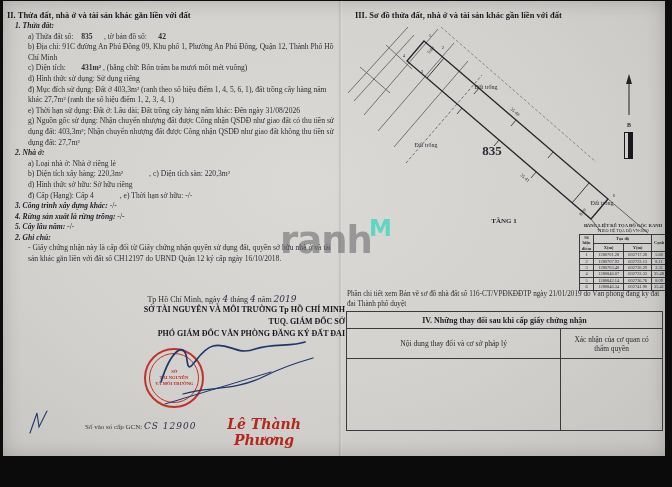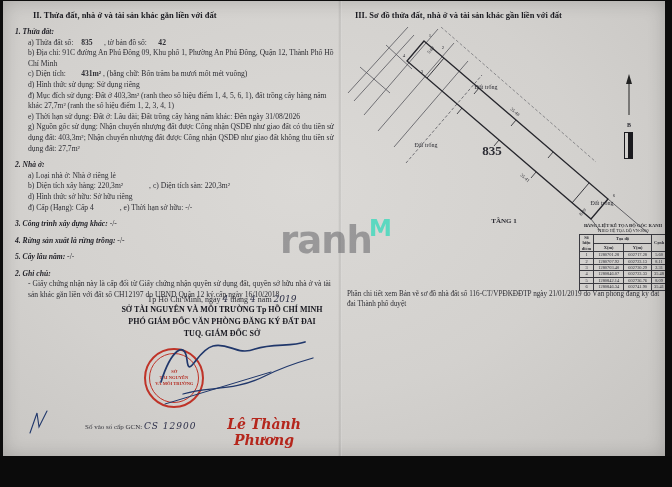--- a/index.html
+++ b/index.html
@@ -8,30 +8,30 @@
   #paper {
     position:absolute; left:3px; top:1px; width:662px; height:455px;
     background: radial-gradient(ellipse at 45% 40%, #dbd9d6 0%, #d3d1ce 55%, #c6c4c1 100%);
     box-shadow: inset 0 0 18px rgba(0,0,0,.18);
   }
   .fold { position:absolute; left:335px; top:0; width:4px; height:455px;
     background:linear-gradient(90deg, rgba(0,0,0,0) 0%, rgba(0,0,0,.10) 50%, rgba(255,255,255,.25) 100%); }
   .col-title { position:absolute; font-weight:bold; font-size:8.5px; color:#1c1c22; }
   
   #left-body { position:absolute; left:12px; top:20px; width:322px; font-size:7.6px; line-height:10.6px; color:#2e2e34; }
-  .sec-head { font-weight:bold; font-style:italic; margin-top:6px; color:#1d1d24; }
+  .sec-head { font-weight:bold; font-style:italic; margin-top:0; color:#1d1d24; }
   .item { padding-left:13px; text-indent:0; }
   .b { font-weight:bold; }
   .pair { display:flex; padding-left:13px; }
   .pair span:first-child { margin-right:26px; }
   
   #sig-block { position:absolute; left:96px; top:293px; width:246px; text-align:center; }
   .dateline { font-size:8px; color:#2c2c33; }
   .hand { font-style:italic; font-family:"DejaVu Serif", serif; color:#2a2d45; font-size:9px; }
-  .org { font-weight:bold; font-size:8px; color:#17171f; line-height:12px; }
+  .org { font-weight:bold; font-size:8px; color:#17171f; line-height:12px;text-align:right; }
   
   #stamp { position:absolute; left:141px; top:347px; width:60px; height:60px; }
   #stamp .ring { position:absolute; inset:0; border:2px solid #bf3328; border-radius:50%; }
   #stamp .ring2 { position:absolute; inset:5px; border:1px solid #bf3328; border-radius:50%; }
   #stamp .ctr { position:absolute; inset:0; display:flex; flex-direction:column; justify-content:center; align-items:center; color:#b3281e; font-weight:bold; }
   #stamp .ctr div { font-size:5px; line-height:6px; transform:scale(.9); white-space:nowrap; }
   .signer { position:absolute; left:196px; top:415px; width:130px; text-align:center; color:#b5261c; font-size:14px; font-style:italic; font-weight:bold; font-family:"DejaVu Serif", serif; }
   .gcn { position:absolute; left:42px; top:420px; font-size:7px; color:#33333a;margin-left:40px; }
   .gcn .hand2 { font-family:"DejaVu Serif", serif; font-style:italic; font-size:9px; color:#2b2e49; letter-spacing:1px; }
   
@@ -59,21 +59,21 @@
   .black-bottom { position:absolute; left:0; top:456px; width:672px; height:31px; background:#0b0b0b; }
   svg text { font-family:"Liberation Serif", serif; fill:#2c2c33; }
 </style>
 </head>
 <body>
 
 <div id="paper">
 
   <div class="fold"></div>
 
-  <div class="col-title" style="left:30px; top:9px;">II. Thửa đất, nhà ở và tài sản khác gắn liền với đất</div>
+  <div class="col-title" style="left:4px; top:9px;">II. Thửa đất, nhà ở và tài sản khác gắn liền với đất</div>
 
   <div id="left-body">
     <div class="sec-head">1. Thửa đất:</div>
     <div class="item">
       <span>a) Thửa đất số:</span>&nbsp;&nbsp;&nbsp;
       <span class="b">835</span>&nbsp;&nbsp;&nbsp;&nbsp;&nbsp;
       <span>, tờ bản đồ số:</span>&nbsp;&nbsp;&nbsp;&nbsp;&nbsp;
       <span class="b">42</span>
     </div>
     <div class="item">b) Địa chỉ:  91C đường An Phú Đông 09, Khu phố 1, Phường An Phú Đông, Quận 12, Thành Phố Hồ Chí Minh</div>
@@ -109,22 +109,22 @@
   <div id="sig-block">
     <div class="dateline">
       <span>Tp Hồ Chí Minh, ngày</span>
       <span class="hand">4</span>
       <span>tháng</span>
       <span class="hand">4</span>
       <span>năm</span>
       <span class="hand">2019</span>
     </div>
     <div class="org">SỞ TÀI NGUYÊN VÀ MÔI TRƯỜNG Tp HỒ CHÍ MINH</div>
+    <div class="org">TUQ. GIÁM ĐỐC SỞ</div>
     <div class="org">PHÓ GIÁM ĐỐC VĂN PHÒNG ĐĂNG KÝ ĐẤT ĐAI</div>
-    <div class="org">TUQ. GIÁM ĐỐC SỞ</div>
   </div>
 
   <div id="stamp">
     <div class="ring"></div>
     <div class="ring2"></div>
     <div class="ctr">
       <div>SỞ</div>
       <div>TÀI NGUYÊN</div>
       <div>VÀ MÔI TRƯỜNG</div>
     </div>
@@ -257,20 +257,31 @@
             <td>1280846.34</td>
             <td>602741.90</td>
             <td>35.41</td>
           </tr>
     </tbody>
       </table>
   </div>
 
   <div class="note">Phần chi tiết xem Bản vẽ sơ đồ nhà đất số 116-CT/VPĐKĐĐTP ngày 21/01/2019 do Văn phòng đăng ký đất đai Thành phố duyệt</div>
 
+  <div id="table4">
+    <div class="t4-title">IV. Những thay đổi sau khi cấp giấy chứng nhận</div>
+    <div class="t4-head">
+      <div class="c1">Nội dung thay đổi và cơ sở pháp lý</div>
+      <div class="c2">Xác nhận của cơ quan có thẩm quyền</div>
+    </div>
+    <div class="t4-body">
+      <div class="c1"></div>
+      <div class="c2"></div>
+    </div>
+  </div>
 
   <div id="watermark">
     <span class="wm-text">ranh</span>
     <span class="wm-icon">M</span>
   </div>
 
 </div>
 
 <div class="black-edge-right"></div>
 <div class="black-bottom"></div>

